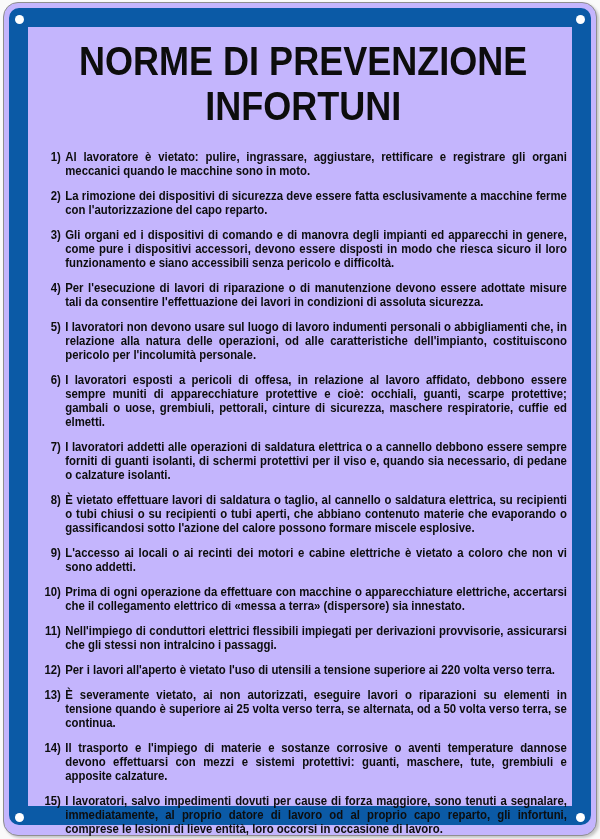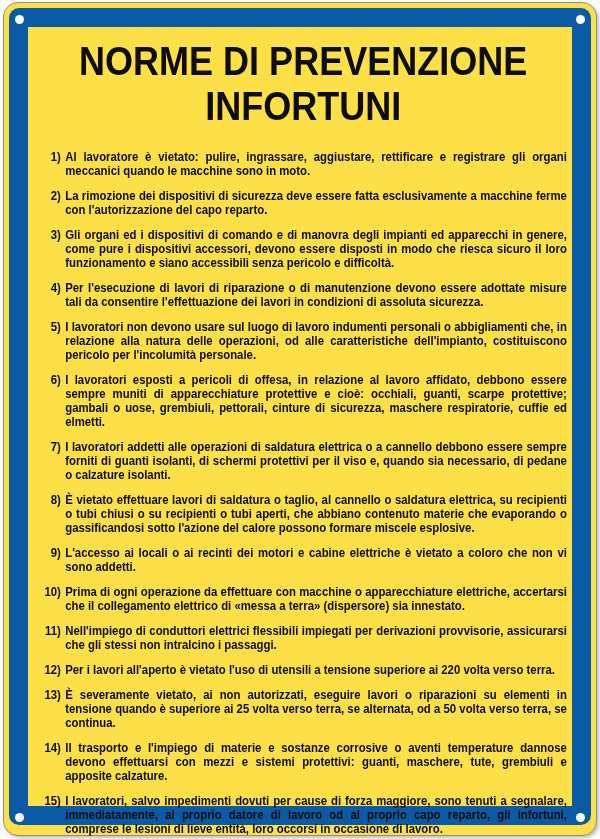--- a/index.html
+++ b/index.html
@@ -16,21 +16,21 @@
     width: 600px;
     height: 839px;
   }
   .plate {
     position: absolute;
     left: 3px;
     top: 2px;
     width: 594px;
     height: 834px;
     box-sizing: border-box;
-    background: #fde047;
+    background: #c4b5fd;
     border: 1px solid #8f8f8f;
     border-radius: 15px;
     box-shadow: 2px 2px 3px rgba(0,0,0,0.22);
   }
   .frame {
     position: absolute;
     left: 5px;
     top: 5px;
     right: 5px;
     bottom: 10px;

